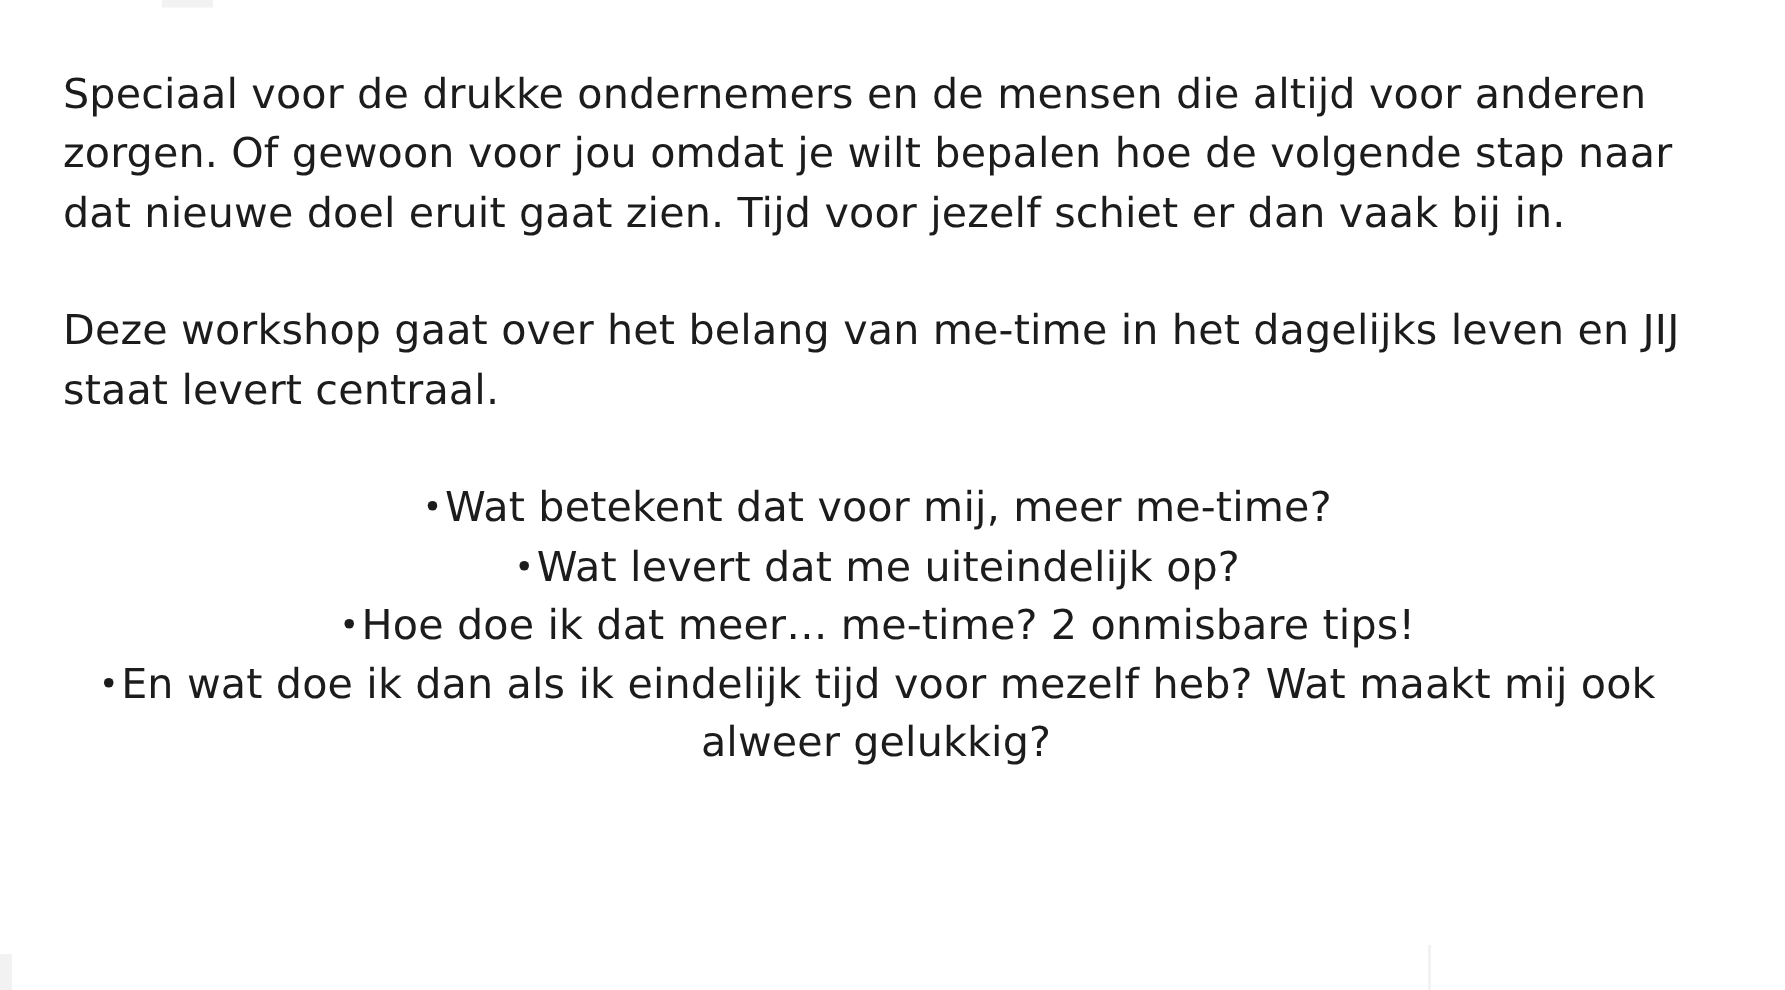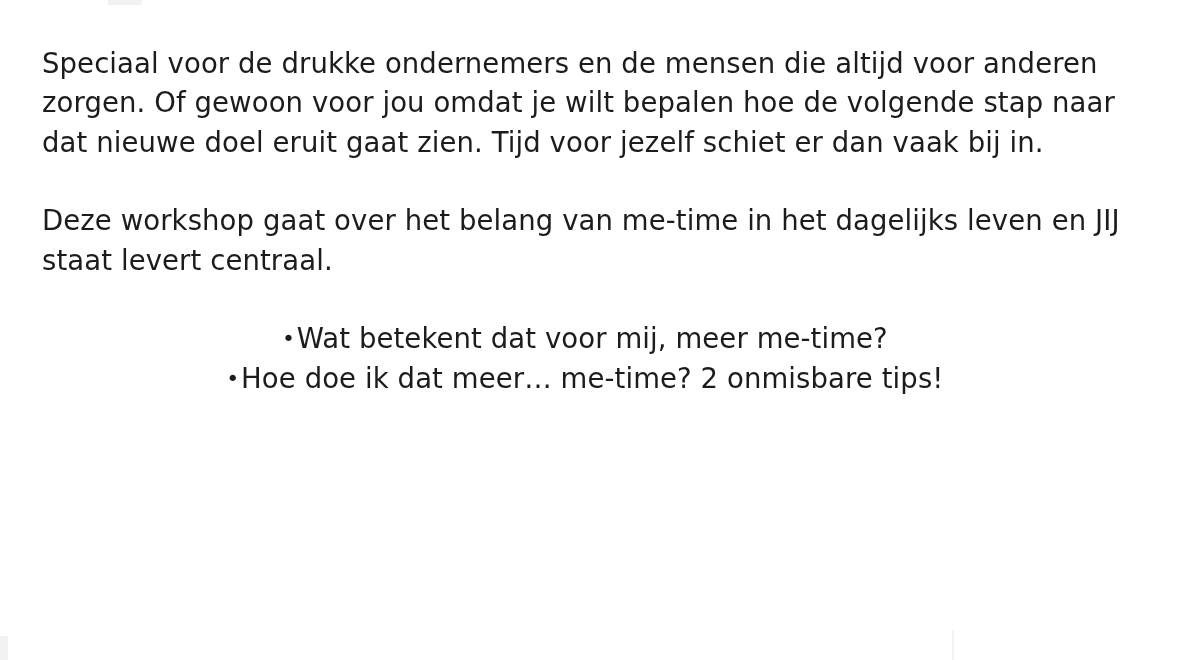--- a/index.html
+++ b/index.html
@@ -93,18 +93,20 @@
 
   <div class="doc-body">
 
     <p class="para">Speciaal voor de drukke ondernemers en de mensen die altijd voor anderen zorgen. Of gewoon voor jou omdat je wilt bepalen hoe de volgende stap naar dat nieuwe doel eruit gaat zien. Tijd voor jezelf schiet er dan vaak bij in.</p>
 
     <p class="para">Deze workshop gaat over het belang van me-time in het dagelijks leven en JIJ staat levert centraal.</p>
 
     <div class="list-block">
       <ul class="list">
         <li class="list-item"><span class="bullet">•</span><span>Wat betekent dat voor mij, meer me-time?</span></li>
+        <li class="list-item"><span class="bullet">•</span><span>Wat levert dat me uiteindelijk op?</span></li>
         <li class="list-item"><span class="bullet">•</span><span>Hoe doe ik dat meer… me-time? 2 onmisbare tips!</span></li>
+        <li class="list-item"><span class="bullet">•</span><span>En wat doe ik dan als ik eindelijk tijd voor mezelf heb? Wat maakt mij ook alweer gelukkig?</span></li>
       </ul>
     </div>
 
   </div>
 </div>
 
 </body></html>

